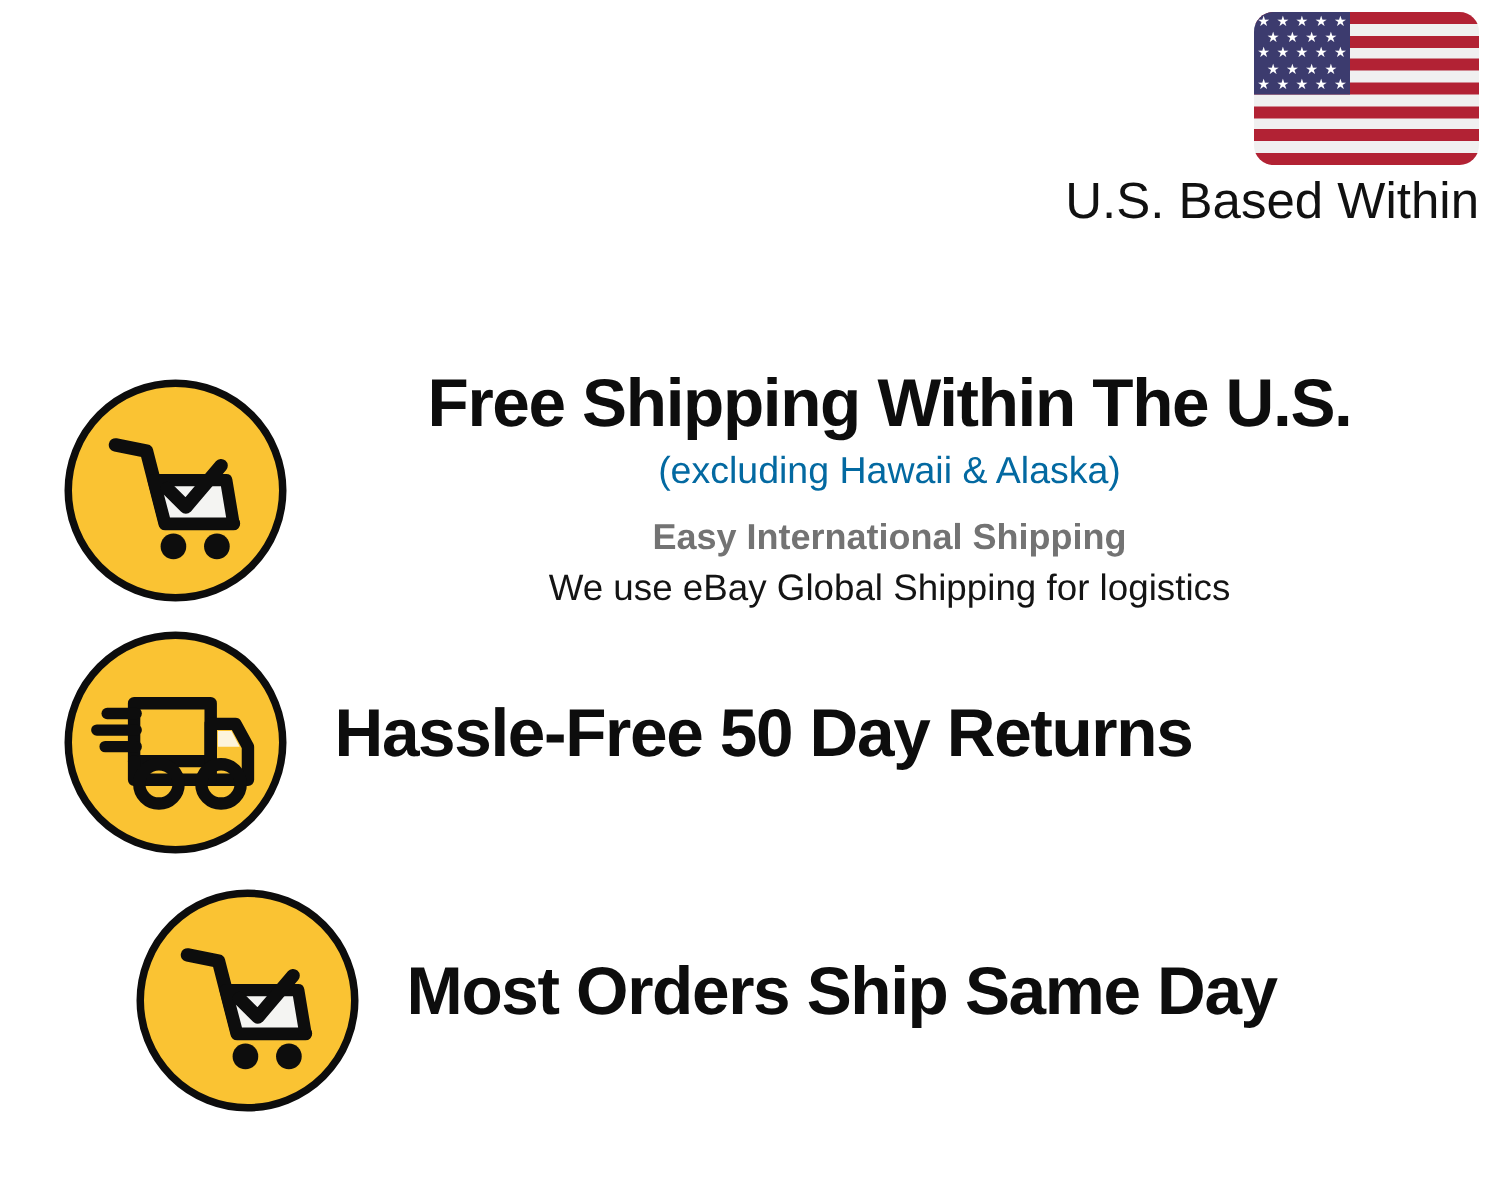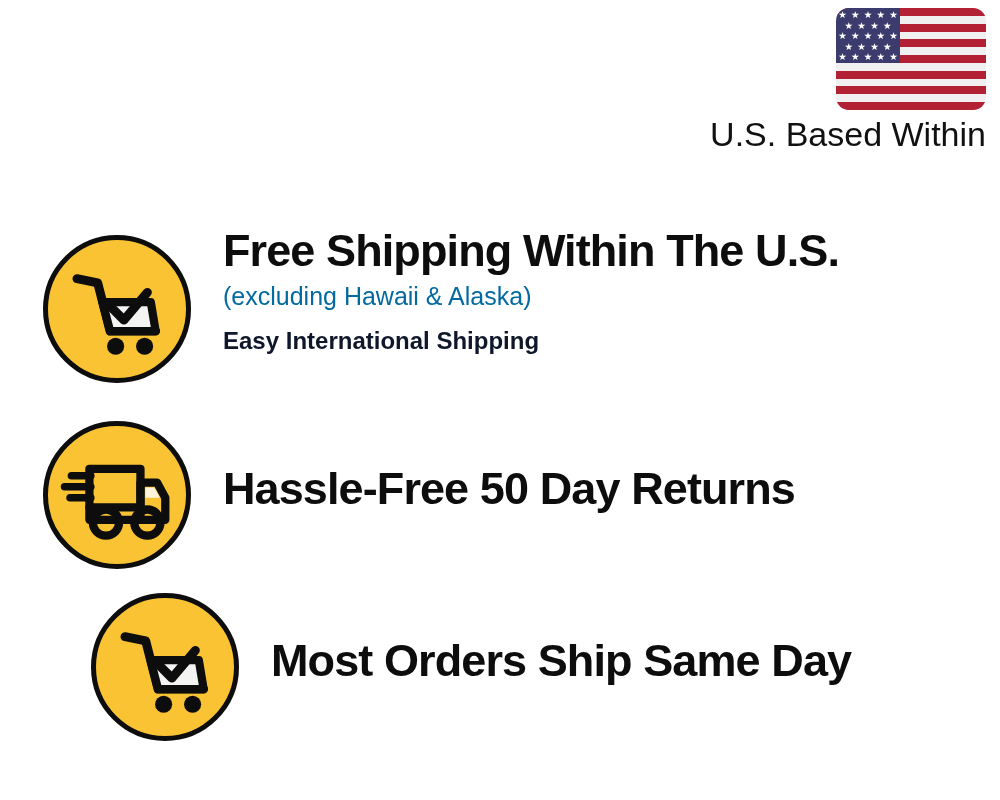--- a/index.html
+++ b/index.html
@@ -154,36 +154,36 @@
     line-height: 34px;
     color: #0369a1;
     margin-top: 2px;
     white-space: nowrap;
   }
   .feature-sub-strong {
     font-family: "Liberation Sans", sans-serif;
     font-weight: 700;
     font-size: 24px;
     line-height: 32px;
-    color: #0f172a;
+    color: #737373;
     margin-top: 12px;
     white-space: nowrap;
   }
   .feature-sub-plain {
     font-family: "Liberation Sans", sans-serif;
     font-weight: 400;
     font-size: 24.5px;
     line-height: 33px;
     color: #141414;
     margin-top: 1px;
     white-space: nowrap;
   }
 
   
-  #feature-row-1 { top: 4px;  height: 150px; }
+  #feature-row-1 { top: 22px;  height: 150px; text-align: center; }
   #feature-row-2 { top: 190px; height: 150px; }
   #feature-row-3 { top: 362px; height: 150px; margin-left: 48px; }
 
   #feature-text-1 { top: -10px; }
   #feature-text-2 { top: 42px; }
   #feature-text-3 { top: 42px; }
 </style>
 </head>
 <body>
 
@@ -239,20 +239,21 @@
         <path d="M39.5 45 L74.5 45 L78 66 L45 66 Z" fill="#f4f4f2" stroke="#0d0d0d" stroke-width="6" stroke-linejoin="round"></path>
         <path d="M46 49 L55 58 L72 38" fill="none" stroke="#0d0d0d" stroke-width="6.5" stroke-linecap="round" stroke-linejoin="round"></path>
         <circle cx="49" cy="77" r="6.2" fill="#0d0d0d"></circle>
         <circle cx="70" cy="77" r="6.2" fill="#0d0d0d"></circle>
       </svg>
     </div>
     <div class="feature-text" id="feature-text-1">
       <div class="feature-title">Free Shipping Within The U.S.</div>
       <div class="feature-sub">(excluding Hawaii &amp; Alaska)</div>
       <div class="feature-sub-strong">Easy International Shipping</div>
+      <div class="feature-sub-plain">We use eBay Global Shipping for logistics</div>
     </div>
   </div>
 
   <div class="feature-row" id="feature-row-2">
     <div class="feature-icon">
       <svg viewBox="0 0 100 100" xmlns="http://www.w3.org/2000/svg">
         <rect x="30" y="31" width="37" height="28" fill="none" stroke="#0d0d0d" stroke-width="6" stroke-linejoin="round"></rect>
         <path d="M67 41 L79 41 L85 52 L85 68 L67 68 Z" fill="none" stroke="#0d0d0d" stroke-width="6" stroke-linejoin="round"></path>
         <path d="M70.5 44.5 L77 44.5 L81 52 L70.5 52 Z" fill="#fdf4dc"></path>
         <path d="M30 59 L30 68 L67 68" fill="none" stroke="#0d0d0d" stroke-width="6" stroke-linecap="round" stroke-linejoin="round"></path>

